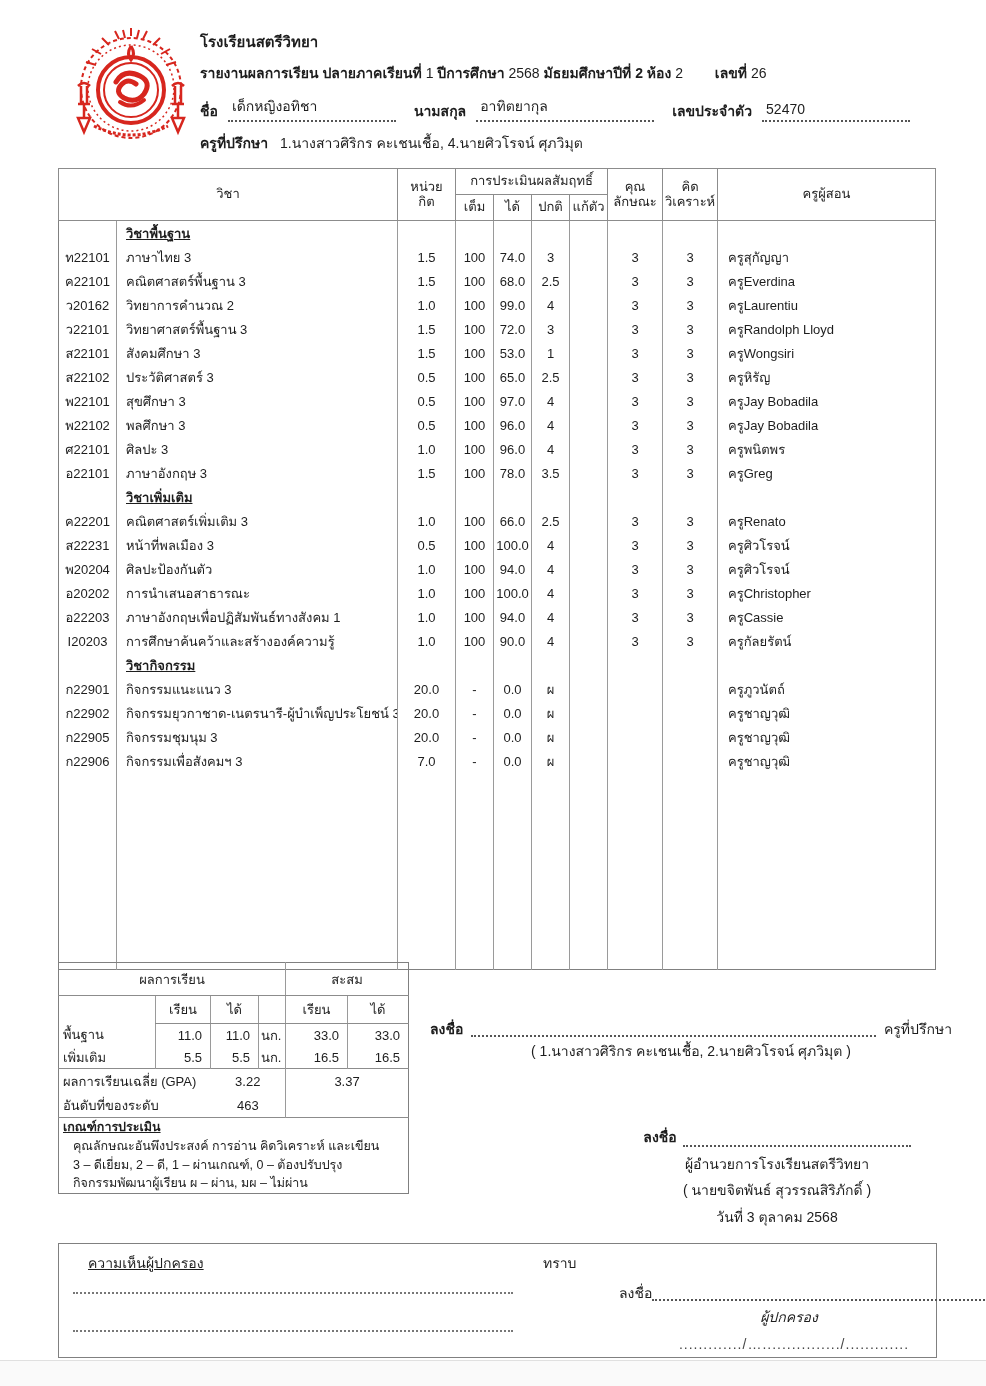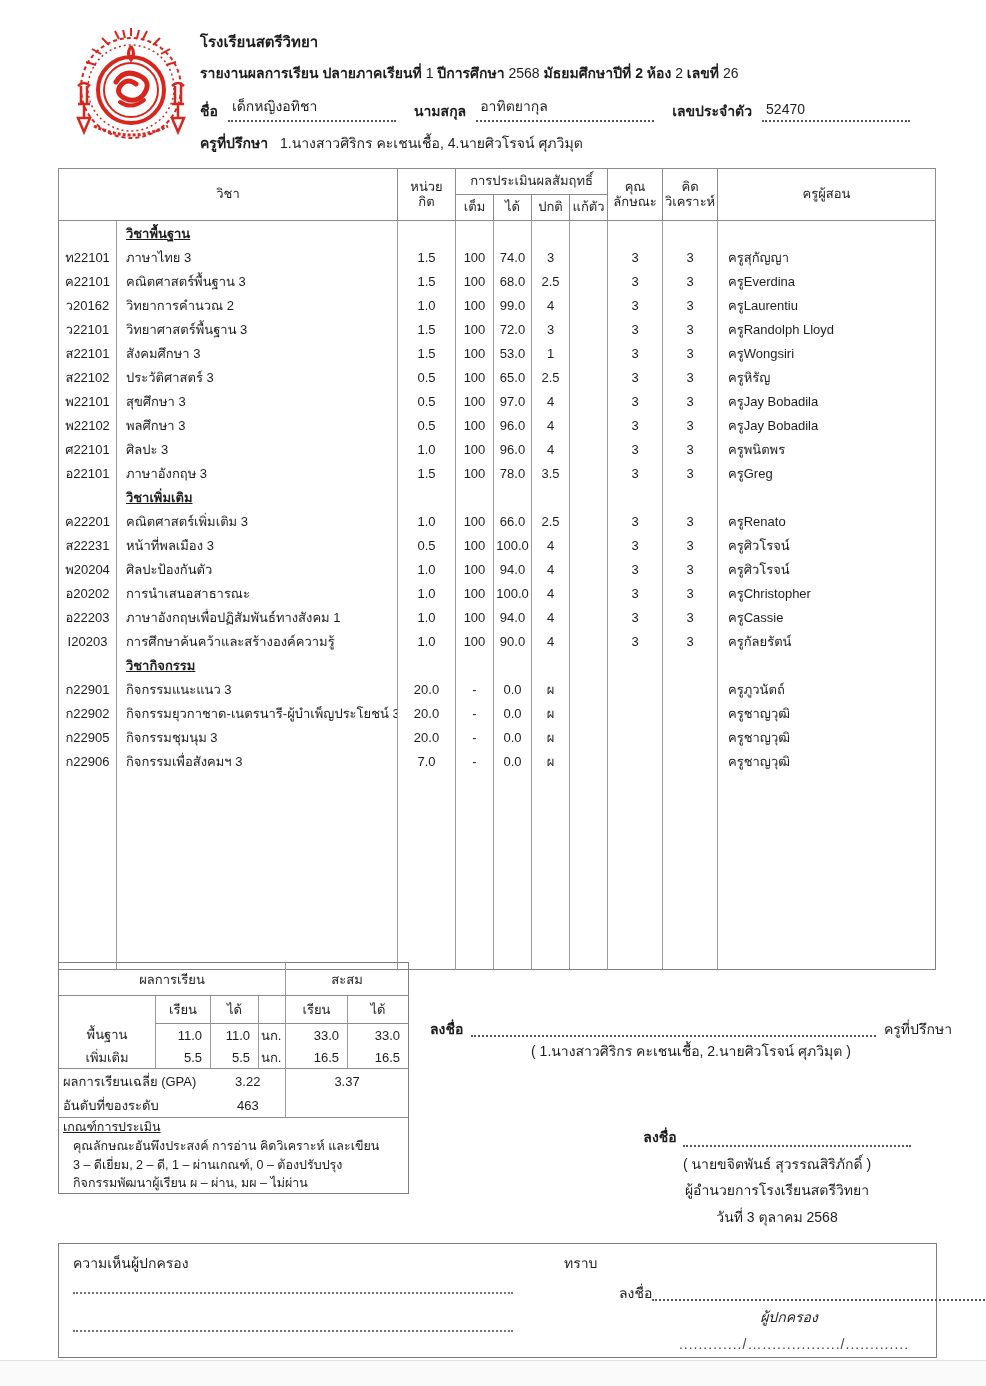--- a/index.html
+++ b/index.html
@@ -33,46 +33,46 @@
   tr.filler td{height:196px;}
 
   
   table.summary{position:absolute;left:58px;top:962px;width:350px;border-collapse:collapse;table-layout:fixed;
     border:1px solid #808080;font-size:13px;}
   table.summary td{padding:0 4px;}
   .s-h1 td{height:32px;text-align:center;border-bottom:1px solid #8c8c8c;}
   .s-h2 td{height:27px;text-align:center;}
   .s-h2 td.bb{border-bottom:1px solid #8c8c8c;}
   td.bl{border-left:1px solid #9a9a9a;}
-  .s-data td{height:22px;text-align:center;}
+  .s-data td{height:22px;}
   .s-data .num{text-align:right;padding-right:8px;}
   .s-data .unit{text-align:left;padding-left:2px;}
   .s-gpa td,.s-rank td{height:24px;}
   .s-gpa td:first-child,.s-rank td:first-child{white-space:nowrap;margin-top:10px;}
   .s-gpa .cen,.s-rank .cen{text-align:center;}
   tr.s-gpa td{border-top:1px solid #8c8c8c;}
   .s-crit td{border-top:1px solid #8c8c8c;padding:4px 6px 6px 6px;font-size:12.5px;line-height:1.5;vertical-align:top;}
-  .crit-head{font-weight:400;text-decoration:underline;}
+  .crit-head{font-weight:700;text-decoration:underline;}
   .crit-line{padding-left:10px;}
 
   
   .sign1{position:absolute;left:430px;top:1018px;width:522px;font-size:14px;}
   .sign1 .row{display:flex;align-items:flex-end;}
   .sign1 .lbl{font-weight:700;margin-right:8px;}
   .leader{flex:1;border-bottom:2px dotted #555;margin:0 8px 3px 0;height:14px;}
   .sign1 .names{text-align:center;}
   .sign2{position:absolute;left:592px;top:1124px;width:370px;font-size:14px;text-align:center;line-height:1.9;}
   .sign2 .row{display:flex;align-items:flex-end;justify-content:center;}
   .sign2 .lbl{font-weight:700;margin-right:6px;}
   .sign2 .leader2{width:228px;border-bottom:2px dotted #555;height:14px;margin-bottom:4px;}
 
   
   .parent-box{position:absolute;left:58px;top:1243px;width:877px;height:113px;border:1px solid #808080;font-size:14px;}
-  .pb-comment{position:absolute;left:14px;top:8px;}
-  .pb-ack{position:absolute;left:505px;top:8px;}
+  .pb-comment{position:absolute;left:29px;top:8px;text-decoration:underline;}
+  .pb-ack{position:absolute;left:484px;top:8px;}
   .pb-line1{position:absolute;left:14px;top:48px;width:440px;border-bottom:2px dotted #777;}
   .pb-line2{position:absolute;left:14px;top:86px;width:440px;border-bottom:2px dotted #777;}
   .pb-sign{position:absolute;left:560px;top:38px;width:370px;display:flex;align-items:flex-end;}
   .pb-sign .leader{margin-right:0;}
   .pb-guardian{position:absolute;left:660px;top:62px;width:140px;text-align:center;font-style:italic;}
   .pb-date{position:absolute;left:585px;top:92px;width:300px;text-align:center;letter-spacing:1px;color:#444;}
 
   .page-edge{position:absolute;left:0;top:1360px;width:986px;height:26px;background:#fafafa;border-top:1px solid #e0e0e0;}
 </style>
 </head>
@@ -91,21 +91,21 @@
       <path d="M52 56 q8 -14 24 -6 q12 6 4 18 q-8 10 -20 4 q-10 -6 -2 -14 q6 -6 14 0" stroke-width="5" stroke-linecap="round"></path>
       <path d="M56 76 q12 8 24 -2" stroke-width="4" stroke-linecap="round"></path>
       <path d="M14 60 q6 -6 12 0 M17 60 L17 78 M23 60 L23 78 M14 78 h12 M20 78 L20 92 M14 92 h12 l-6 14 z" stroke-width="2.5"></path>
       <path d="M108 60 q6 -6 12 0 M111 60 L111 78 M117 60 L117 78 M108 78 h12 M114 78 L114 92 M108 92 h12 l-6 14 z" stroke-width="2.5"></path>
       <path d="M30 100 q37 18 74 0" stroke-width="3" stroke-dasharray="3 2"></path>
     </g>
   </svg>
 
   <div class="header-text">
     <div class="school-name">โรงเรียนสตรีวิทยา</div>
-    <div class="report-title"><span style="font-weight: 700;">รายงานผลการเรียน ปลายภาคเรียนที่ </span><span>1 </span><span style="font-weight: 700;">ปีการศึกษา </span><span>2568  </span><span style="font-weight: 700;">มัธยมศึกษาปีที่ 2 ห้อง </span><span>2 </span><span style="font-weight: 700;">เลขที่ </span><span>26</span></div>
+    <div class="report-title"><span style="font-weight: 700;">รายงานผลการเรียน ปลายภาคเรียนที่ </span><span>1 </span><span style="font-weight: 700;">ปีการศึกษา </span><span>2568  </span><span style="font-weight: 700;">มัธยมศึกษาปีที่ 2 ห้อง </span><span>2 </span><span style="font-weight: 700; margin-left: 28px;">เลขที่ </span><span>26</span></div>
     <div class="name-line">
       <span class="lbl">ชื่อ</span>
       <span class="val v-name">เด็กหญิงอทิชา</span>
       <span class="lbl">นามสกุล</span>
       <span class="val v-surname">อาทิตยากุล</span>
       <span class="lbl">เลขประจำตัว</span>
       <span class="val v-id">52470</span>
     </div>
     <div class="advisor-line">
       <span class="lbl">ครูที่ปรึกษา</span>
@@ -509,22 +509,22 @@
       <span>ครูที่ปรึกษา</span>
     </div>
     <div class="names">( 1.นางสาวศิริกร  คะเชนเชื้อ, 2.นายศิวโรจน์  ศุภวิมุต )</div>
   </div>
 
   <div class="sign2">
     <div class="row">
       <span class="lbl">ลงชื่อ</span>
       <span class="leader2"></span>
     </div>
+    <div>ผู้อำนวยการโรงเรียนสตรีวิทยา</div>
     <div>(  นายขจิตพันธ์  สุวรรณสิริภักดิ์  )</div>
-    <div>ผู้อำนวยการโรงเรียนสตรีวิทยา</div>
     <div>วันที่  3 ตุลาคม 2568</div>
   </div>
 
   <div class="parent-box">
     <div class="pb-comment">ความเห็นผู้ปกครอง</div>
     <div class="pb-ack">ทราบ</div>
     <div class="pb-line1"></div>
     <div class="pb-line2"></div>
     <div class="pb-sign">
       <span>ลงชื่อ</span>

